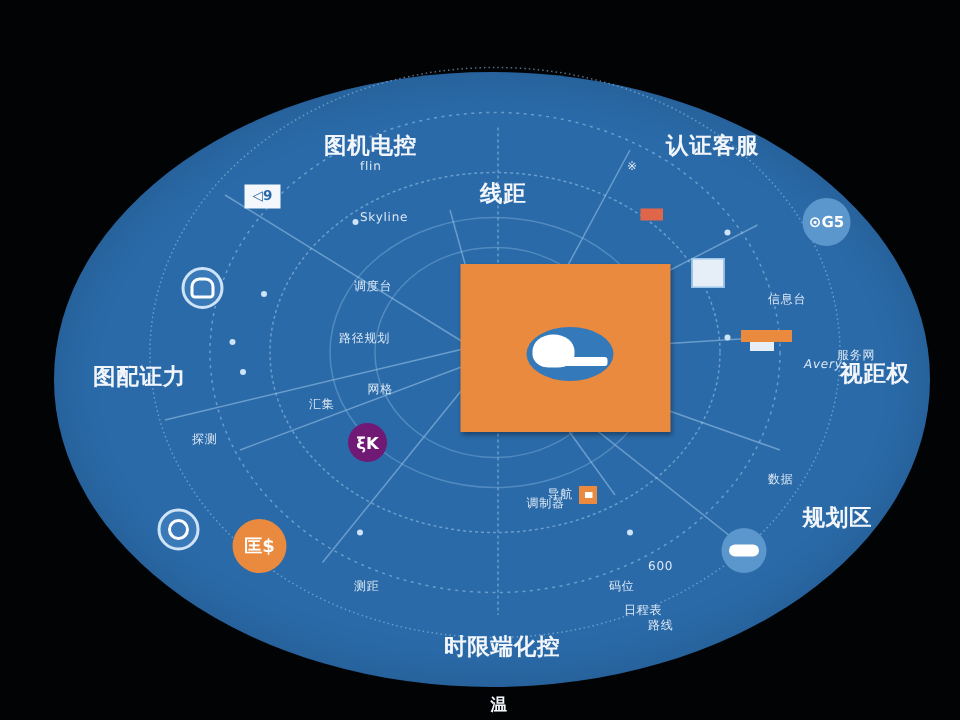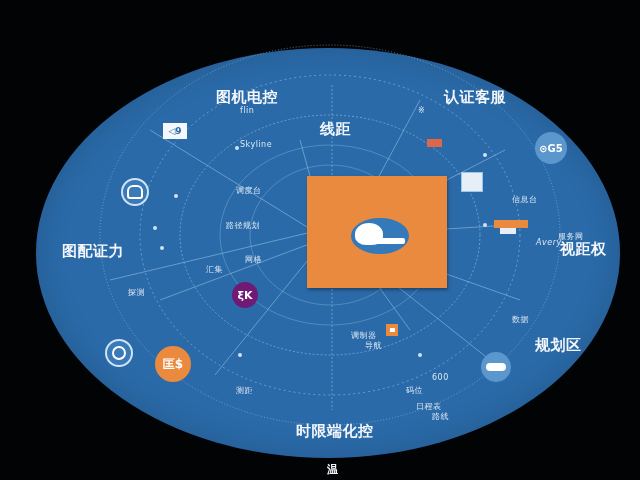--- a/index.html
+++ b/index.html
@@ -74,21 +74,21 @@
 <div class="lbl sm" style="left:240px;top:140px;">Skyline</div>
 <div class="lbl sm" style="left:236px;top:185px;">调度台</div>
 <div class="lbl sm" style="left:226px;top:195px;margin-top:25px;">路径规划</div>
 <div class="lbl sm" style="left:202px;top:254px;margin-left:43px;">网格</div>
 <div class="lbl sm" style="left:206px;top:264px;">汇集</div>
 <div class="lbl sm" style="left:128px;top:287px;">探测</div>
 <div class="lbl sm" style="left:512px;top:194px;">信息台</div>
 <div class="lbl sm" style="left:558px;top:231px;">服务网</div>
 <div class="lbl sm" style="left:536px;top:238px;font-style:italic;">Avery</div>
 <div class="lbl sm" style="left:351px;top:330px;">调制器</div>
-<div class="lbl sm" style="left:365px;top:340px;">导航</div>
+<div class="lbl sm" style="left:365px;top:324px;">导航</div>
 <div class="lbl sm" style="left:432px;top:373px;">600</div>
 <div class="lbl sm" style="left:406px;top:385px;">码位</div>
 <div class="lbl sm" style="left:416px;top:401px;">日程表</div>
 <div class="lbl sm" style="left:432px;top:411px;">路线</div>
 <div class="lbl sm" style="left:236px;top:385px;">测距</div>
 <div class="lbl sm" style="left:512px;top:314px;">数据</div>
 
 <div class="panel">
   <div class="panel-oval">
     <div class="cloud"></div>

